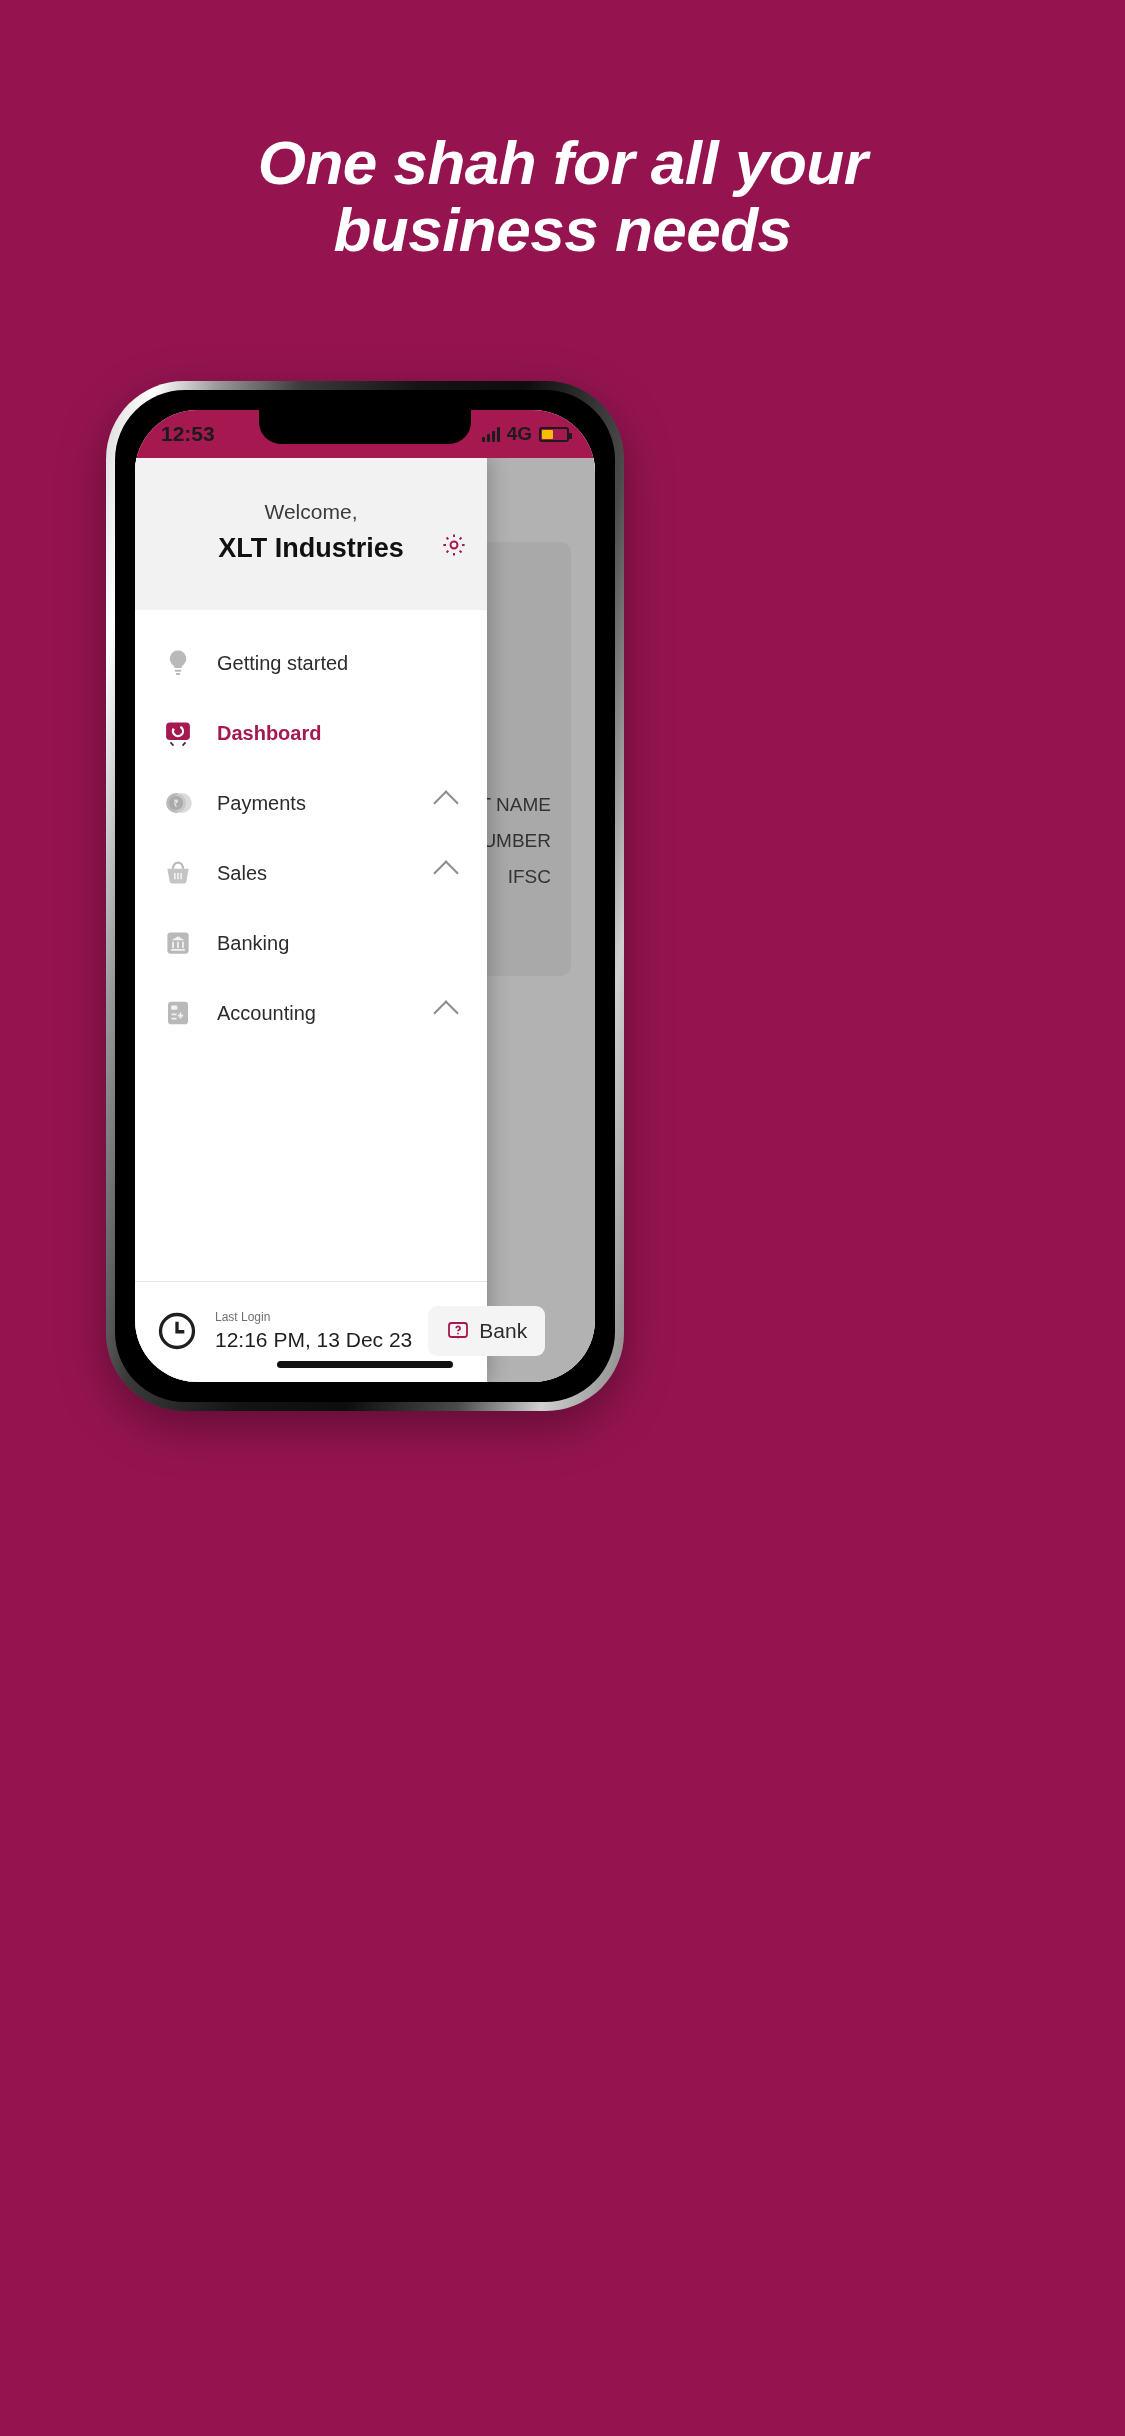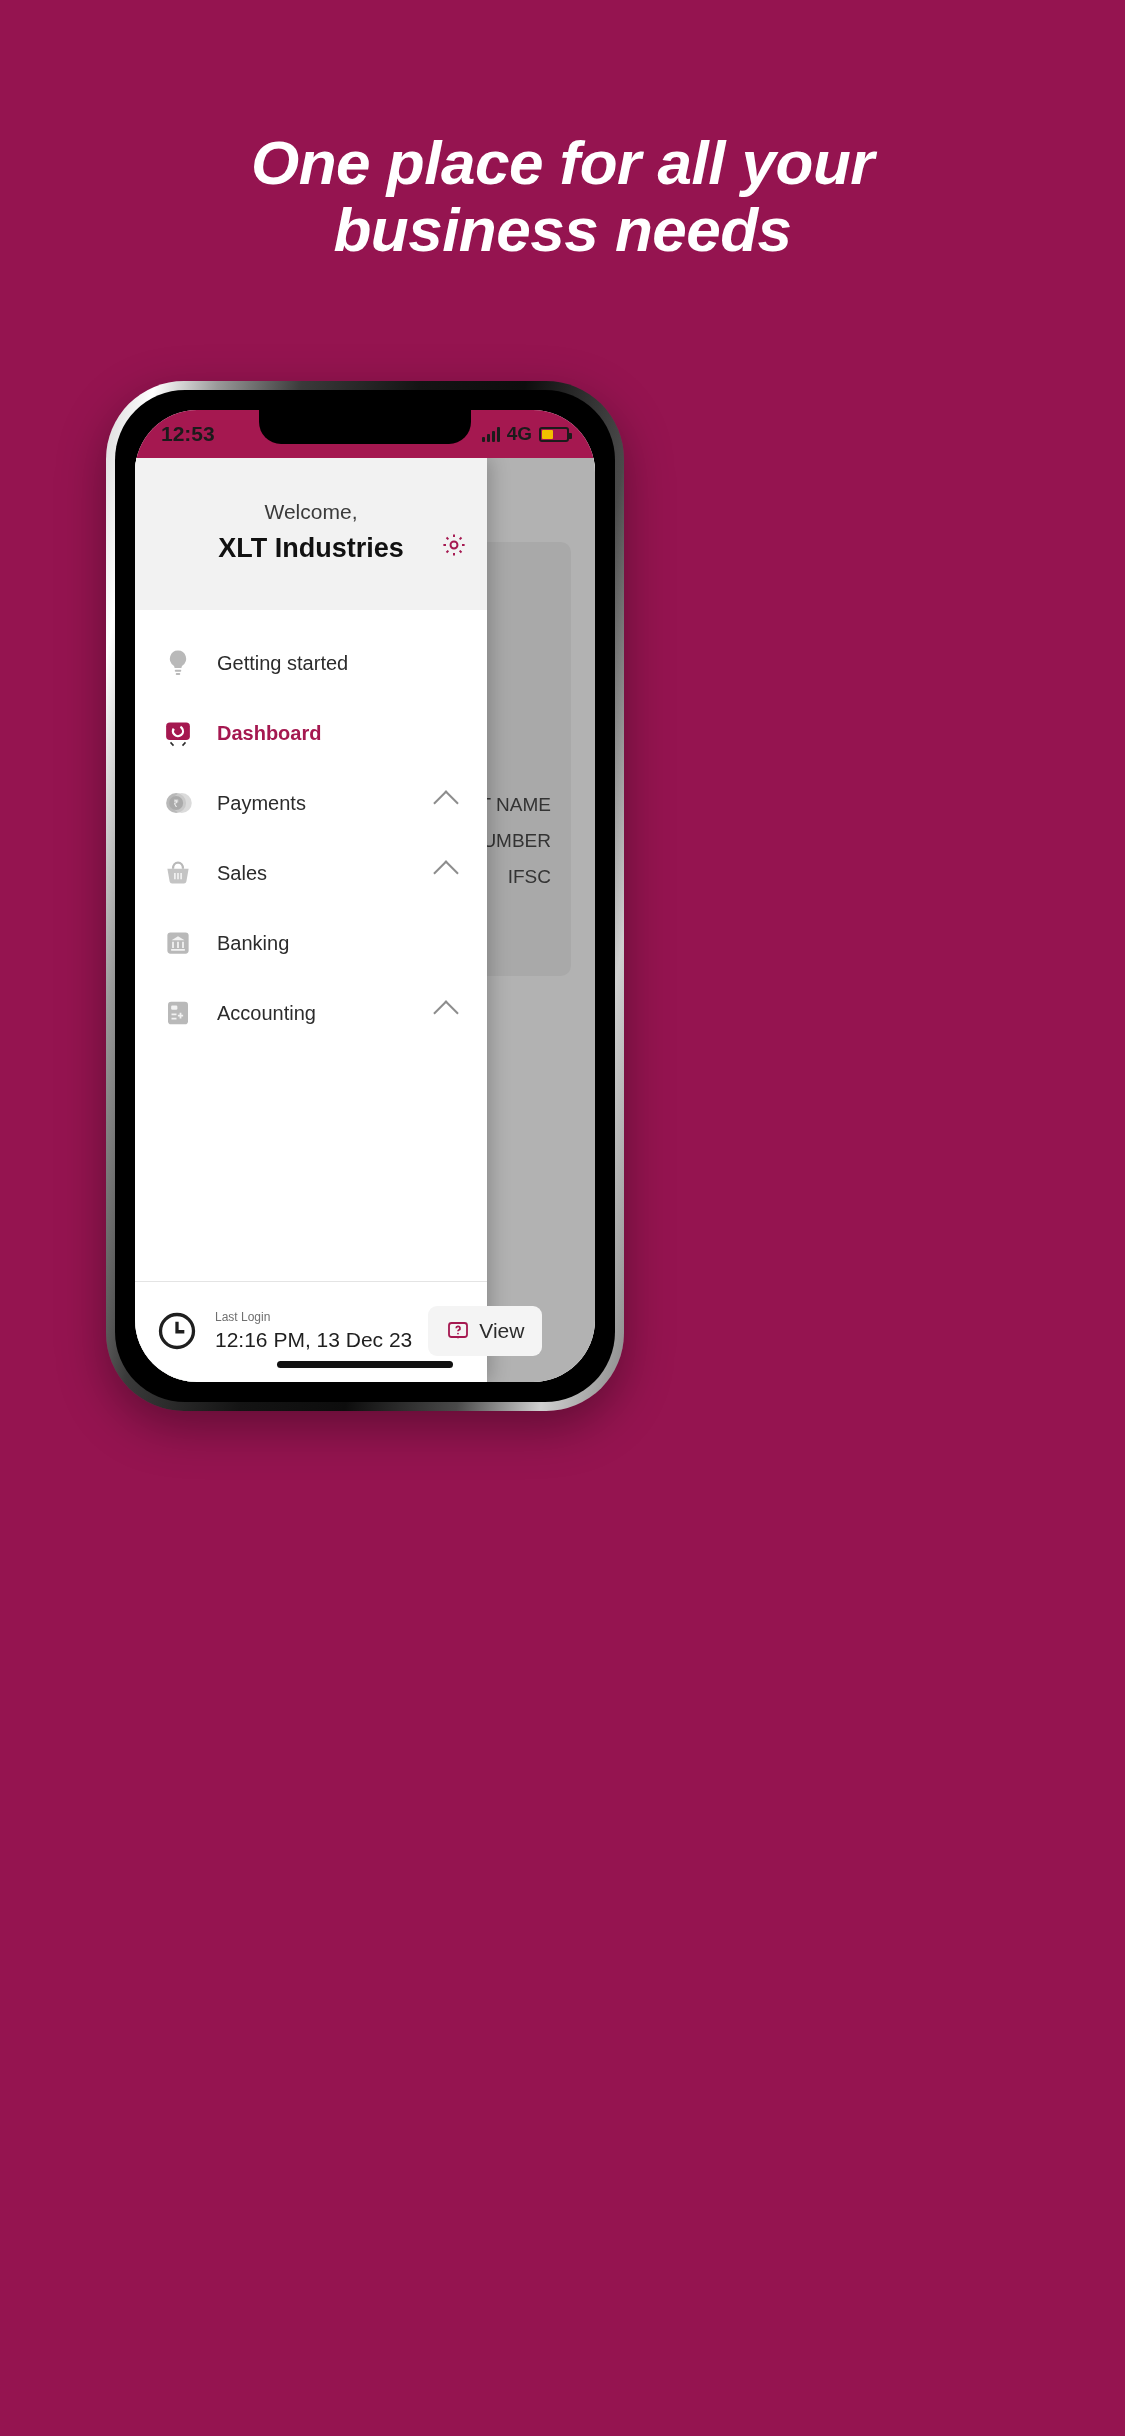--- a/index.html
+++ b/index.html
@@ -201,21 +201,21 @@
 
   .home-indicator {
     position:absolute; bottom:14px; left:50%; transform:translateX(-50%);
     width:176px; height:7px; border-radius:4px; background:#111; z-index:70;
   }
 </style>
 </head>
 <body>
 
 <div class="headline">
-  <span class="l1">One place for all your</span>
+  <span class="l1">One shah for all your</span>
   <span class="l2">business needs</span>
 </div>
 
 <div class="phone">
  <div class="phone-inner">
   <div class="screen">
 
     <div class="statusbar">
       <span>12:53</span>
       <span class="sb-right">
@@ -376,21 +376,21 @@
           <span class="ll-title" style="display:block">Last Login</span>
           <span class="ll-time" style="display:block">12:16 PM, 13 Dec 23</span>
         </span>
         <span class="help-btn">
           <svg width="24" height="24" viewBox="0 0 24 24" fill="none" stroke="#a51850" stroke-width="1.8">
             <rect x="3" y="4" width="18" height="14" rx="2.5"></rect>
             <path d="M12 19.5l-3-1.5h6z" fill="#a51850" stroke="none"></path>
             <path d="M10.2 9.2a1.9 1.9 0 1 1 2.6 1.8c-.5.3-.8.7-.8 1.3"></path>
             <circle cx="12" cy="14.6" r=".9" fill="#a51850" stroke="none"></circle>
           </svg>
-          <span class="help-label">View</span>
+          <span class="help-label">Bank</span>
         </span>
       </div>
     </div>
 
     <div class="home-indicator"></div>
   </div>
  </div>
 </div>
 
 </body></html>

